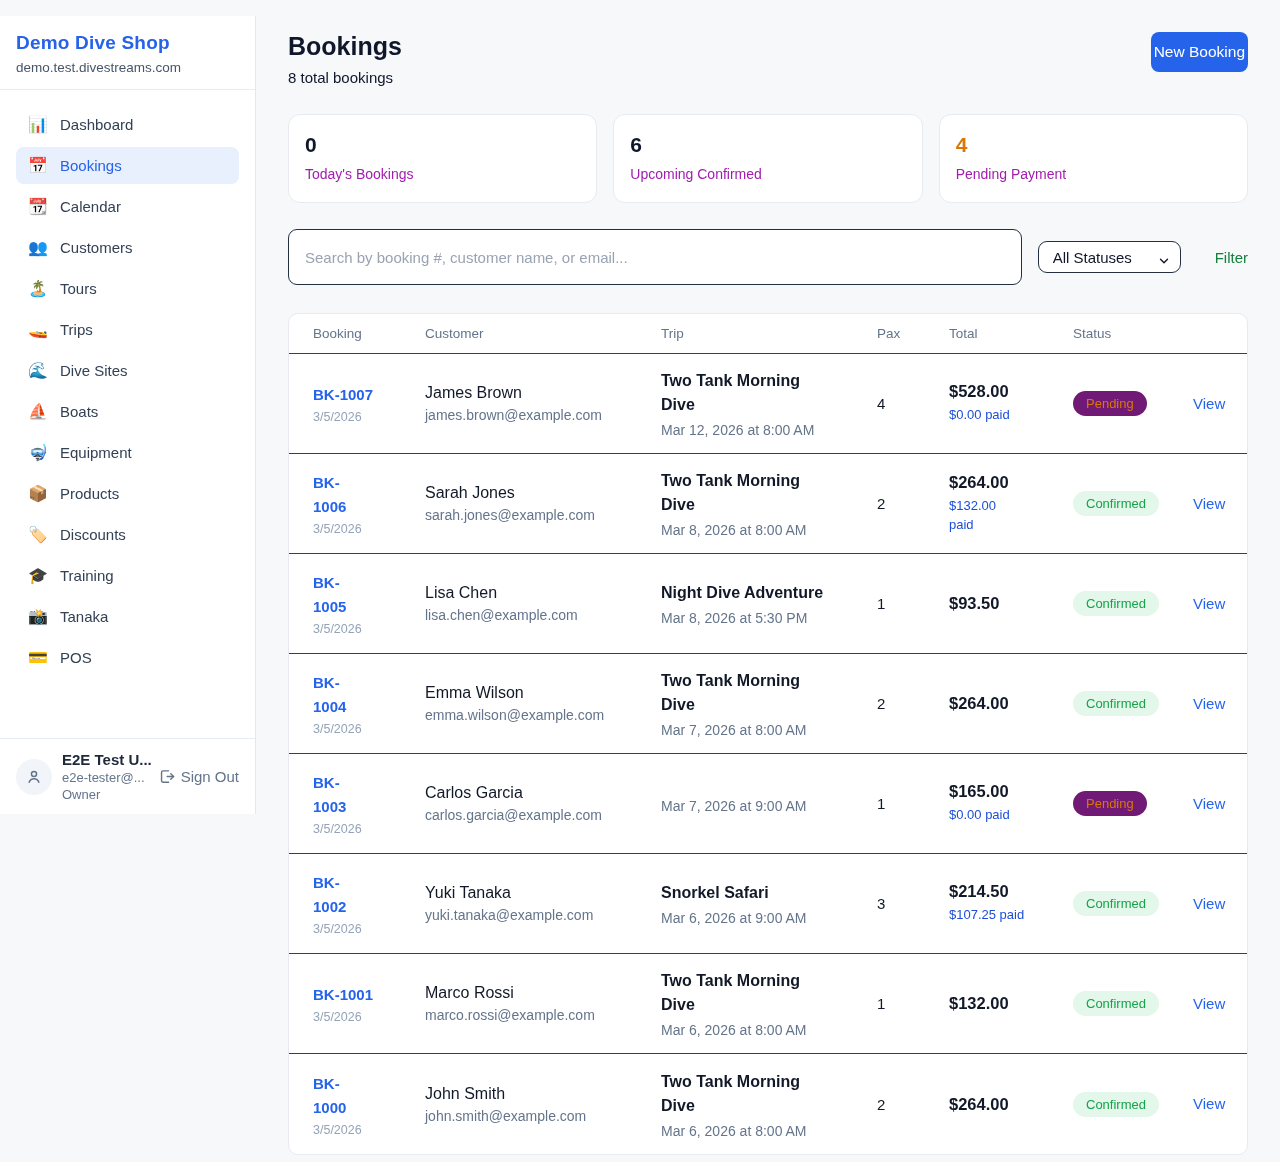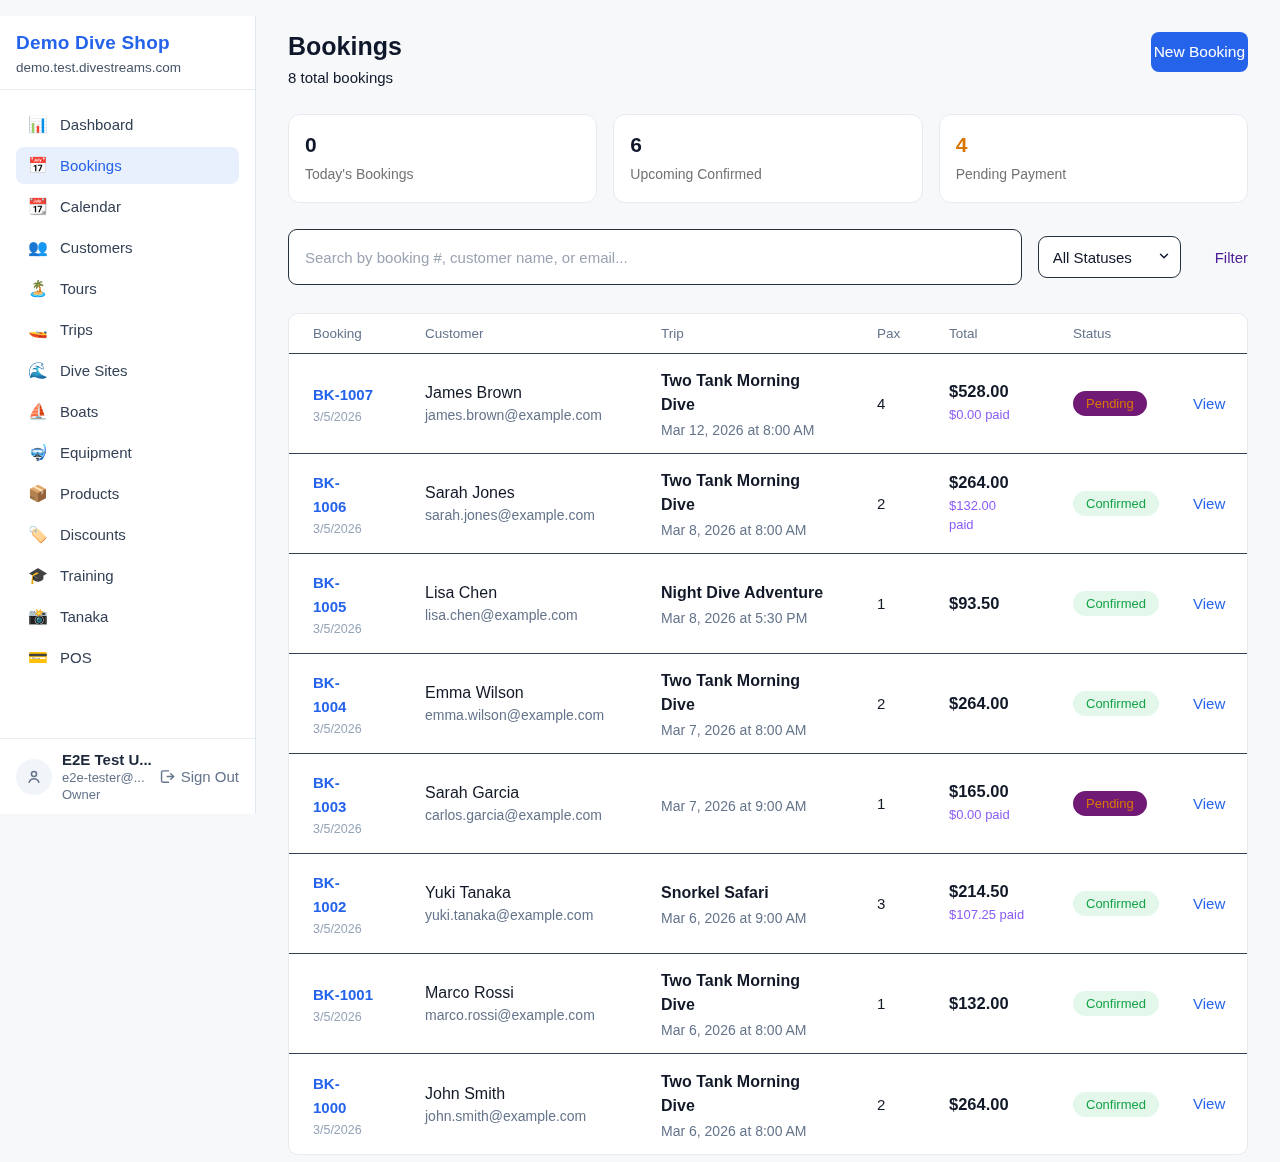--- a/index.html
+++ b/index.html
@@ -61,40 +61,40 @@
     font-family:inherit;
   }
 
   .stats { display:grid; grid-template-columns:repeat(3,1fr); gap:16px; margin-top:28px; }
   .stat-card {
     background:#fff; border:1px solid #e7ebf0; border-radius:12px;
     padding:18px 16px 20px 16px;
   }
   .stat-value { font-size:21px; font-weight:bold; }
   .stat-value.orange { color:#d97706; }
-  .stat-label { font-size:14px; color:#737373; margin-top:9px; }
+  .stat-label { font-size:14px; color:#a21caf; margin-top:9px; }
 
   .filter-row { display:flex; align-items:center; margin-top:26px; }
   .search-input {
     flex:1; height:56px;
     border:1px solid #24303f; border-radius:9px;
     padding:0 16px; font-size:15px; font-family:inherit; color:#0f172a;
     background:#fff; outline:none;
   }
   .search-input::placeholder { color:#9aa3b2; }
   .select-wrap { position:relative; margin-left:16px; }
   .status-select {
-    height:42px; width:143px;
+    height:32px; width:143px;
     border:1px solid #24303f; border-radius:9px;
     background:#fff; font-size:15px; font-family:inherit; color:#0f172a;
     padding:0 30px 0 14px;
     appearance:none; -webkit-appearance:none; outline:none; cursor:pointer;
   }
   .select-chevron { position:absolute; right:10px; top:13px; pointer-events:none; }
-  .filter-label { margin-left:34px; font-size:15px; font-weight:500; color:#4c1d95; cursor:pointer; }
+  .filter-label { margin-left:34px; font-size:15px; font-weight:500; color:#15803d; cursor:pointer; }
 
   
   .table-card {
     margin-top:28px; background:#fff;
     border:1px solid #e7ebf0; border-radius:10px;
     overflow:hidden;
   }
   .tgrid {
     display:grid;
     grid-template-columns:112px 236px 216px 72px 124px 120px 1fr;
@@ -108,21 +108,21 @@
 
   .cell { padding-right:14px; }
   .bk-id { color:#2563eb; font-size:15px; font-weight:bold; white-space:pre-line; line-height:1.6; cursor:pointer; }
   .bk-date { color:#94a3b8; font-size:12.5px; margin-top:3px; }
   .cust-name { font-size:16px; color:#111827; }
   .cust-email { font-size:14px; color:#64748b; margin-top:5px; }
   .trip-name { font-size:16px; font-weight:600; color:#111827; max-width:165px; line-height:1.5; }
   .trip-when { font-size:14px; color:#64748b; margin-top:5px; }
   .pax { font-size:15px; color:#111827; }
   .total { font-size:16.5px; font-weight:bold; color:#111827; }
-  .paid { font-size:13px; color:#8b5cf6; margin-top:4px; white-space:pre-line; line-height:1.5; }
+  .paid { font-size:13px; color:#1d4ed8; margin-top:4px; white-space:pre-line; line-height:1.5; }
   .badge {
     display:inline-block; font-size:13px; padding:5px 13px; border-radius:999px;
   }
   .badge-pending { background:#701a75; color:#d97706; }
   .badge-confirmed { background:#e3f7ea; color:#16a34a; }
   .view-link { color:#2563eb; font-size:15px; font-weight:500; cursor:pointer; }
 </style>
 </head>
 <body>
 
@@ -367,21 +367,21 @@
           <span class="view-link">View</span>
         </div>
       </div>
       <div class="tgrid trow">
         <div class="cell">
           <div class="bk-id">BK-
 1003</div>
           <div class="bk-date">3/5/2026</div>
         </div>
         <div class="cell">
-          <div class="cust-name">Sarah Garcia</div>
+          <div class="cust-name">Carlos Garcia</div>
           <div class="cust-email">carlos.garcia@example.com</div>
         </div>
         <div class="cell">
           <div class="trip-when">Mar 7, 2026 at 9:00 AM</div>
         </div>
         <div class="cell pax">1</div>
         <div class="cell">
           <div class="total">$165.00</div>
           <div class="paid">$0.00 paid</div>
         </div>

